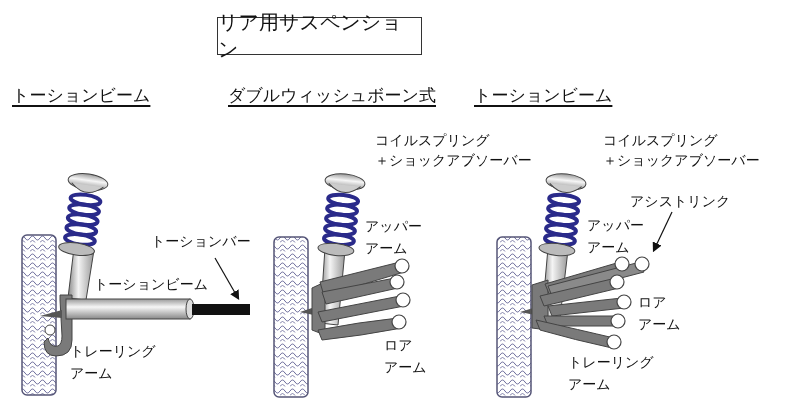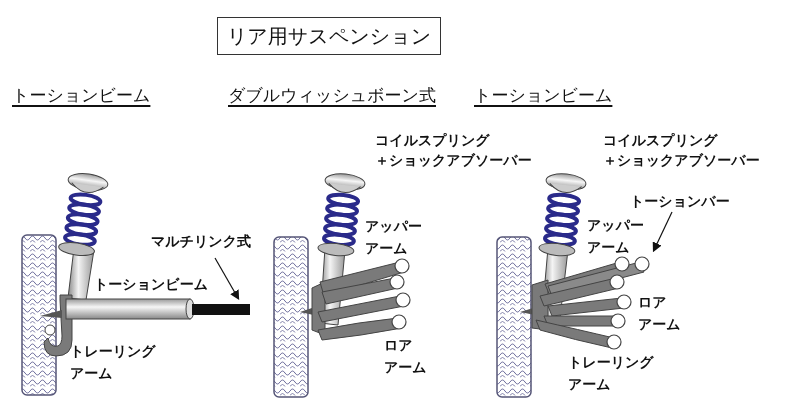--- a/index.html
+++ b/index.html
@@ -1,23 +1,23 @@
 <!DOCTYPE html>
 <html><head>
 <meta charset="utf-8">
 <style>
   html, body { margin:0; padding:0; background:#ffffff; }
   body { width:800px; height:403px; position:relative; overflow:hidden;
          font-family:"DejaVu Sans", "Liberation Sans", sans-serif; color:#111; }
-  .title-box { position:absolute; left:217px; top:17px; width:224px; height:38px;
+  .title-box { position:absolute; left:217px; top:17px; width:205px; height:38px;
                border:1.5px solid #333; box-sizing:border-box; display:flex;
                align-items:center; justify-content:center; font-size:20px; }
   .heading { position:absolute; top:84px; font-size:17px; text-decoration:underline;
              text-underline-offset:4px; text-decoration-thickness:1.5px; white-space:nowrap; }
-  .label { position:absolute; font-size:14px; line-height:19px; white-space:nowrap; font-weight:700; }
+  .label { position:absolute; font-size:14px; line-height:19px; white-space:nowrap; font-weight:400; }
   svg.diagram { position:absolute; left:0; top:0; }
 </style>
 </head>
 <body>
 
 <div class="title-box">リア用サスペンション</div>
 
 <div class="heading" style="left:12px;">トーションビーム</div>
 <div class="heading" style="left:228px;">ダブルウィッシュボーン式</div>
 <div class="heading" style="left:474px;">トーションビーム</div>
@@ -116,33 +116,33 @@
       <circle cx="642" cy="264" r="7"></circle>
       <circle cx="617" cy="282" r="7"></circle>
       <circle cx="624" cy="302" r="7"></circle>
       <circle cx="618" cy="321" r="7"></circle>
       <circle cx="614" cy="342" r="7"></circle>
     </g>
     <line x1="672" y1="212" x2="654" y2="250" stroke="#111" stroke-width="1.2" marker-end="url(#arrow)"></line>
   </g>
 </svg>
 
-<div class="label" style="left:151px; top:232px;">マルチリンク式</div>
+<div class="label" style="left:151px; top:232px;">トーションバー</div>
 <div class="label" style="left:94px; top:275px;">トーションビーム</div>
 <div class="label" style="left:70px; top:342px;">トレーリング</div>
 <div class="label" style="left:70px; top:364px;">アーム</div>
 
 <div class="label" style="left:375px; top:131px;">コイルスプリング</div>
 <div class="label" style="left:375px; top:151px;">＋ショックアブソーバー</div>
 <div class="label" style="left:365px; top:217px;">アッパー</div>
 <div class="label" style="left:365px; top:239px;">アーム</div>
 <div class="label" style="left:384px; top:336px;">ロア</div>
 <div class="label" style="left:384px; top:358px;">アーム</div>
 
 <div class="label" style="left:603px; top:131px;">コイルスプリング</div>
 <div class="label" style="left:603px; top:151px;">＋ショックアブソーバー</div>
-<div class="label" style="left:630px; top:192px;">トーションバー</div>
+<div class="label" style="left:630px; top:192px;">アシストリンク</div>
 <div class="label" style="left:587px; top:216px;">アッパー</div>
 <div class="label" style="left:587px; top:238px;">アーム</div>
 <div class="label" style="left:638px; top:293px;">ロア</div>
 <div class="label" style="left:638px; top:315px;">アーム</div>
 <div class="label" style="left:568px; top:353px;">トレーリング</div>
 <div class="label" style="left:568px; top:375px;">アーム</div>
 
 </body></html>

